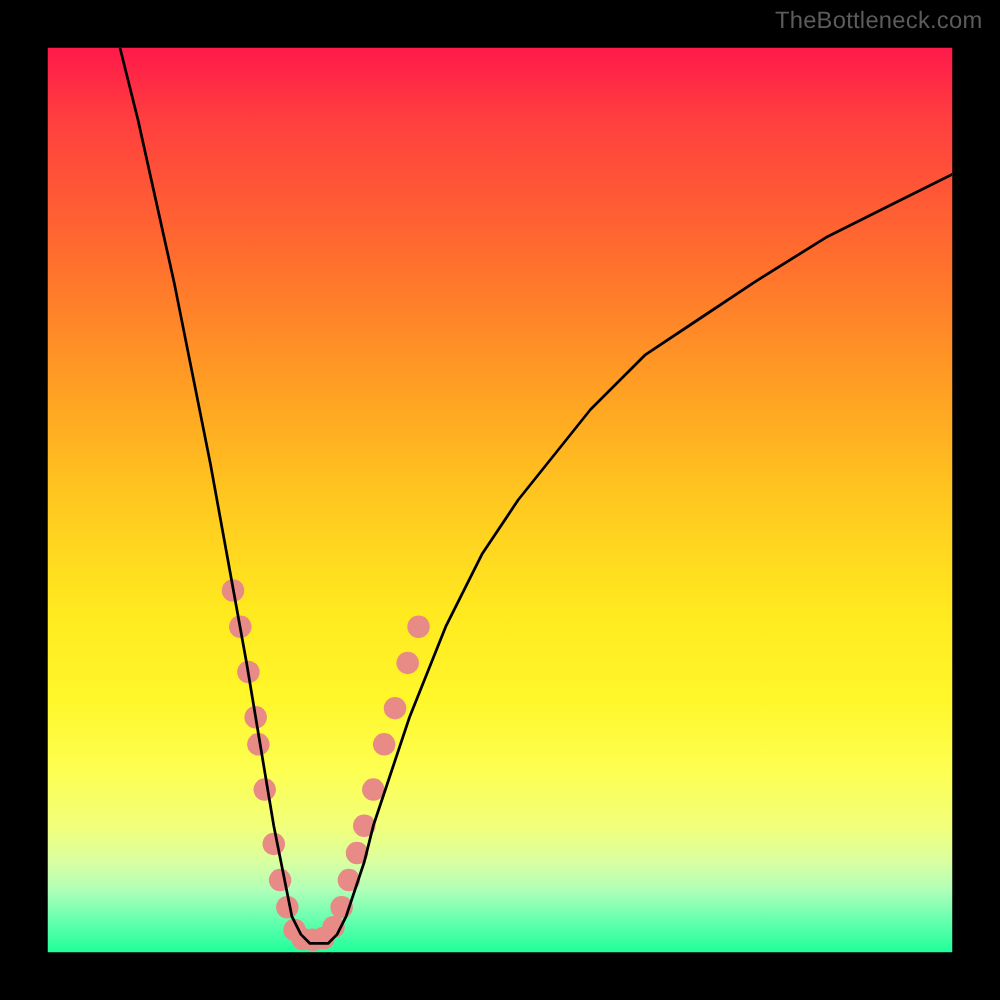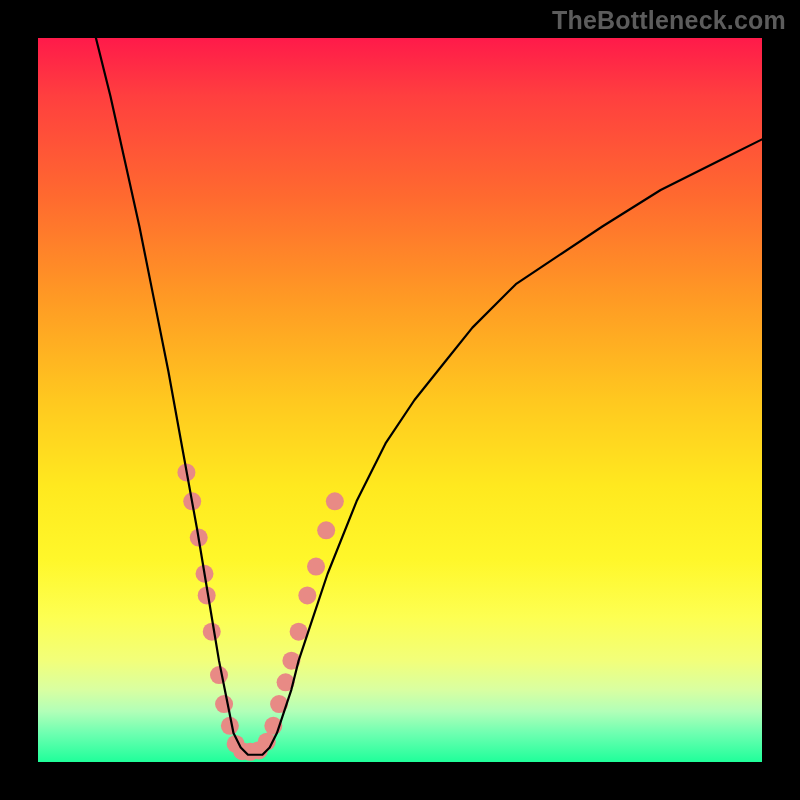--- a/index.html
+++ b/index.html
@@ -43,22 +43,22 @@
       #b2ffb8 93%,
       #6fffb1 96%,
       #1fff9a 100%
     );
   }
   .watermark {
     position: absolute;
     top: 6px;
     right: 14px;
     color: #5c5c5c;
-    font-size: 25px;
-    font-weight: 700;
+    font-size: 19px;
+    font-weight: 400;
     letter-spacing: 0.2px;
     user-select: none;
     text-align: right;
   }
   svg.curve-layer {
     position: absolute;
     inset: 0;
     width: 724px;
     height: 724px;
   }

